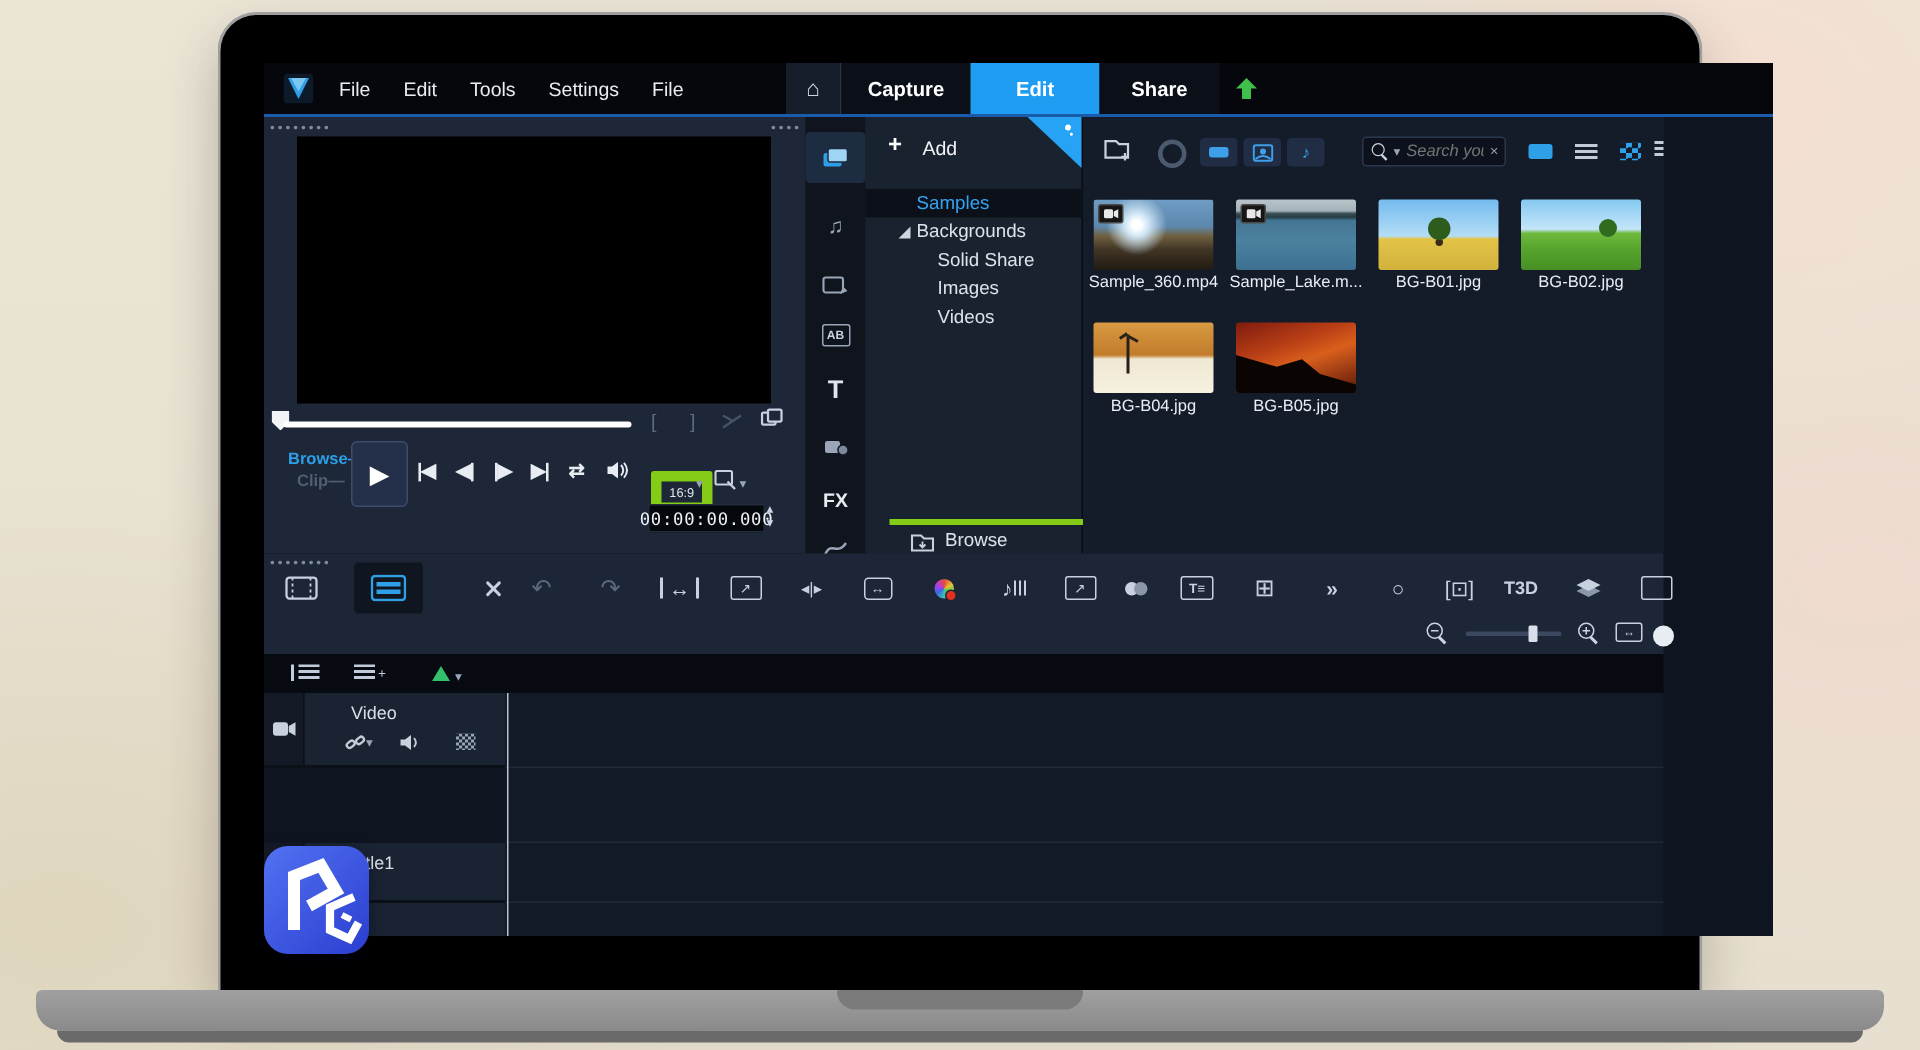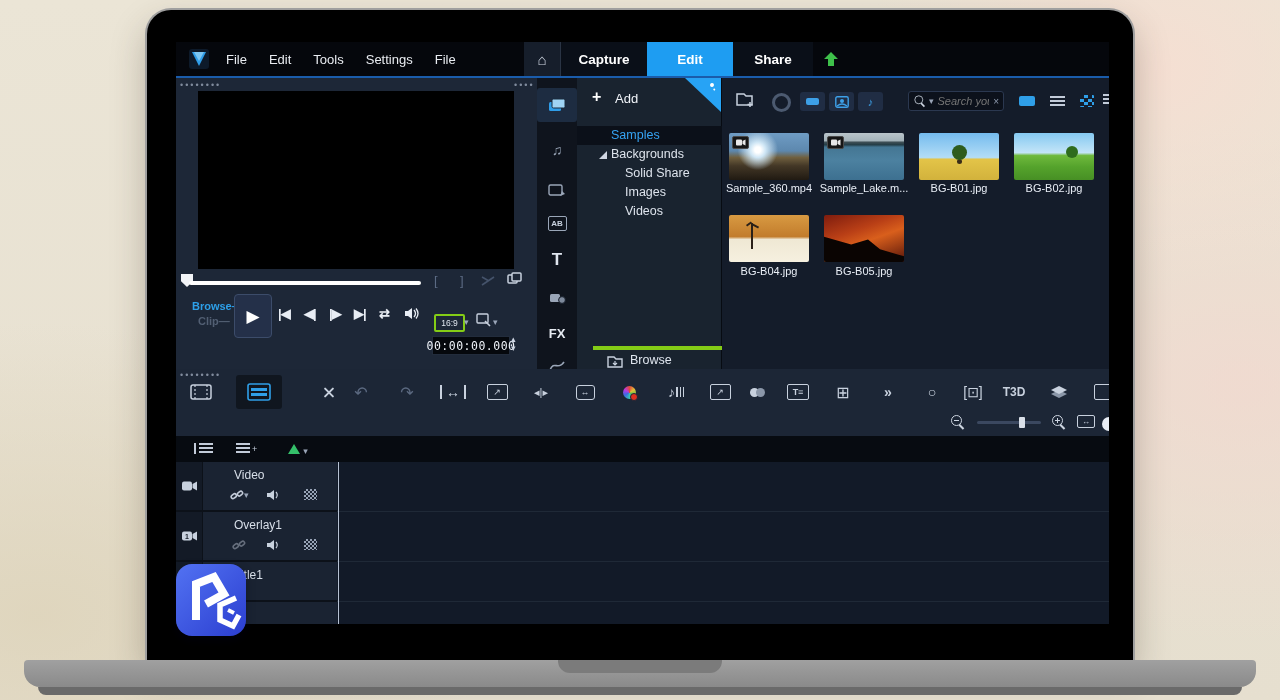--- a/index.html
+++ b/index.html
@@ -11,21 +11,21 @@
       linear-gradient(#ebe5d6,#e6dfcf);}
   
   .screen{position:absolute;left:145px;top:8px;width:990px;height:652px;background:#000;
     border:2px solid #9f9f9f;border-bottom:none;border-radius:26px 26px 0 0;box-sizing:border-box;
     box-shadow:0 16px 34px rgba(60,50,40,.28);}
   .base{position:absolute;left:24px;top:660px;width:1232px;height:27px;
     background:linear-gradient(#a0a0a0,#8a8a8a);border-radius:4px 4px 16px 16px;}
   .notch{position:absolute;left:534px;top:0;width:164px;height:13px;background:#7b7b7b;border-radius:0 0 12px 12px;}
   .lip{position:absolute;left:38px;top:687px;width:1204px;height:8px;background:#6a6a6a;border-radius:0 0 10px 10px;}
   
-  .app{position:absolute;left:174px;top:40px;width:933px;height:582px;background:#0e1420;overflow:hidden;font-size:12px;color:#dfe5ee;}
+  .app{position:absolute;left:174px;top:40px;width:1006px;height:582px;background:#0e1420;overflow:hidden;font-size:12px;color:#dfe5ee;}
   .abs{position:absolute;}
   .dots{position:absolute;color:#808b9d;font-size:9px;letter-spacing:2px;line-height:6px;}
   
   .menubar{position:absolute;left:0;top:0;width:100%;height:34px;background:#05070c;}
   .menu-items{position:absolute;left:50px;top:0;height:34px;display:flex;align-items:center;gap:22px;}
   .menu-item{color:#e9ecf1;font-size:13px;cursor:default;}
   .blue-line{position:absolute;left:0;top:34px;width:100%;height:2px;background:#1a5cab;}
   .tabs{position:absolute;left:348px;top:0;height:34px;display:flex;align-items:stretch;}
   .tab{display:flex;align-items:center;justify-content:center;font-weight:bold;font-size:13.5px;color:#fff;}
   .tab-home{width:36px;background:#161e2b;border-right:1px solid #2a3444;color:#cfd6e2;font-size:15px;}
@@ -38,21 +38,21 @@
   .video{position:absolute;left:22px;top:13px;width:316px;height:178px;background:#000;}
   .scrub-marker{position:absolute;left:5px;top:196px;width:12px;height:13px;background:#f2f4f7;
     clip-path:polygon(0 0,100% 0,100% 55%,50% 100%,0 55%);}
   .scrub-bar{position:absolute;left:13px;top:203px;width:232px;height:4px;background:#fff;border-radius:2px;}
   .pv-ic{position:absolute;color:#5c6b84;font-size:13px;}
   .proj{position:absolute;left:16px;top:222px;color:#2d9fe8;font-size:11px;font-weight:bold;}
   .clip{position:absolute;left:22px;top:237px;color:#525f73;font-size:11px;font-weight:bold;}
   .playbtn{position:absolute;left:58px;top:216px;width:36px;height:42px;background:#243049;border:1px solid #3c4c6a;border-radius:4px;
     display:flex;align-items:center;justify-content:center;color:#fff;font-size:17px;}
   .transport{position:absolute;top:228px;color:#e8edf4;font-size:13px;font-weight:bold;letter-spacing:-1px;}
-  .aspect-box{position:absolute;left:258px;top:236px;width:27px;height:14px;border:2px solid #84cc16;border-radius:2px;
+  .aspect-box{position:absolute;left:258px;top:236px;width:27px;height:14px;border:7px solid #84cc16;border-radius:2px;
     color:#dfe5ee;font-size:8.5px;display:flex;align-items:center;justify-content:center;}
   .dd{color:#9aa5b8;font-size:9px;}
   .timecode{position:absolute;left:256px;top:258px;width:76px;height:17px;background:#05080d;border:1px solid #222c3c;
     color:#eef2f8;font-family:"DejaVu Sans Mono",monospace;font-size:11.5px;display:flex;align-items:center;justify-content:center;letter-spacing:.5px;}
   .spin{position:absolute;left:335px;top:257px;display:flex;flex-direction:column;line-height:9px;color:#cdd5e2;font-size:9px;}
   
   .library{position:absolute;left:361px;top:0;width:572px;height:291px;background:#141c2a;}
   .strip{position:absolute;left:0;top:0;width:40px;height:291px;background:#0f141d;}
   .strip-ic{position:absolute;left:0;width:40px;height:34px;display:flex;align-items:center;justify-content:center;color:#9aa6b8;}
   .strip-sel{background:#1d2c41;border-radius:3px;}
@@ -479,47 +479,20 @@
               <path d="M1 4 H4 L8 1 V11 L4 8 H1 Z" fill="#c8d1de"></path>
                 <path d="M10 3 Q12.5 6 10 9" stroke="#c8d1de" stroke-width="1.2" fill="none"></path>
             </svg>
           </div>
           <div class="trow-ic" style="left:128px;">
               <span class="dither"></span>
             </div>
         </div>
         <div class="lane" style="top:0;height:50px;"></div>
 
-        <div class="trow" style="top:50px;height:50px;">
-          <div class="ticon">
-            <svg width="17" height="12" viewBox="0 0 17 12">
-              <rect x="1" y="1.5" width="10" height="9" rx="2" fill="#c8d1de"></rect>
-                <path d="M11.5 4 L16 1.5 V10.5 L11.5 8 Z" fill="#c8d1de"></path>
-              <text x="4" y="9" font-size="7" font-weight="bold" fill="#131a26">1</text>
-            </svg>
-          </div>
-          <span class="tname">Overlay1</span>
-          <div class="trow-ic" style="left:56px;opacity:.45;">
-            <svg width="14" height="12" viewBox="0 0 14 12">
-              <g stroke="#c2cad8" stroke-width="1.6" fill="none">
-                <rect x="1" y="5.4" width="5.6" height="3.6" rx="1.8" transform="rotate(-38 3.8 7.2)"></rect>
-                <rect x="7.2" y="2.8" width="5.6" height="3.6" rx="1.8" transform="rotate(-38 10 4.6)"></rect>
-              </g>
-            </svg>
-          </div>
-          <div class="trow-ic" style="left:90px;">
-            <svg width="15" height="12" viewBox="0 0 15 12">
-              <path d="M1 4 H4 L8 1 V11 L4 8 H1 Z" fill="#c8d1de"></path>
-                <path d="M10 3 Q12.5 6 10 9" stroke="#c8d1de" stroke-width="1.2" fill="none"></path>
-            </svg>
-          </div>
-          <div class="trow-ic" style="left:128px;">
-              <span class="dither"></span>
-            </div>
-        </div>
         <div class="lane" style="top:50px;height:50px;"></div>
 
         <div class="trow" style="top:100px;height:40px;">
           <div class="ticon"></div>
           <span class="tname">Title1</span>
         </div>
         <div class="lane" style="top:100px;height:40px;"></div>
 
         <div class="trow" style="top:140px;height:22px;border-bottom:none;">
           <div class="ticon"></div>

